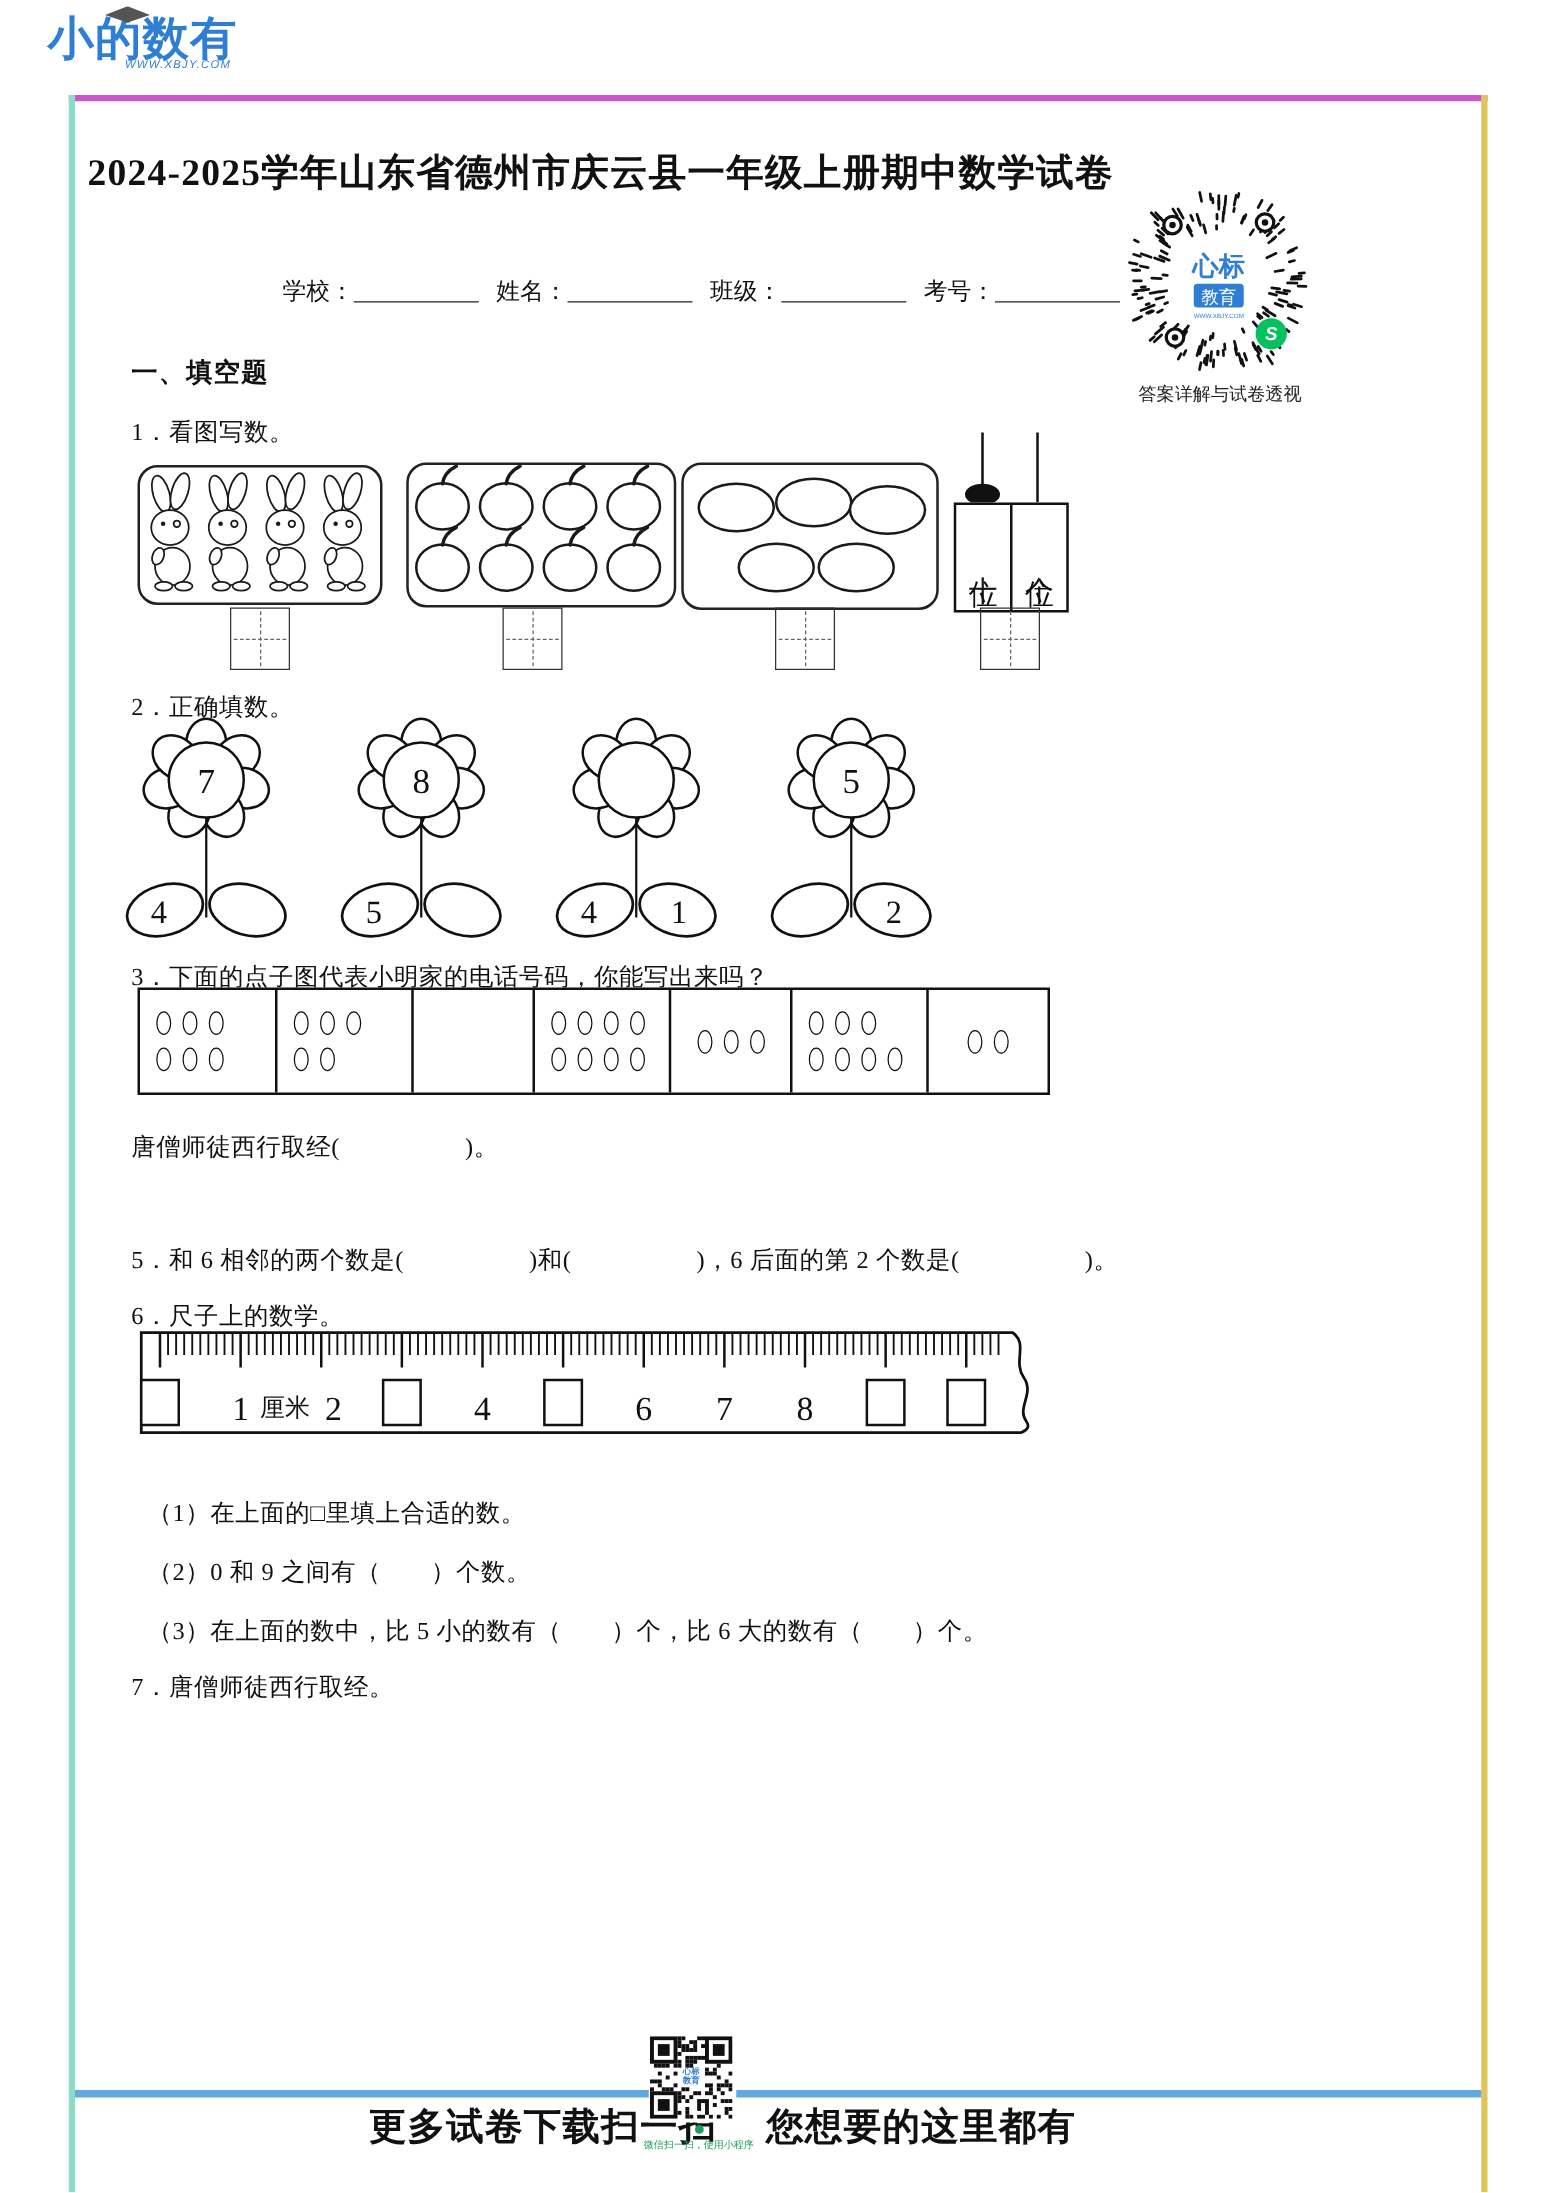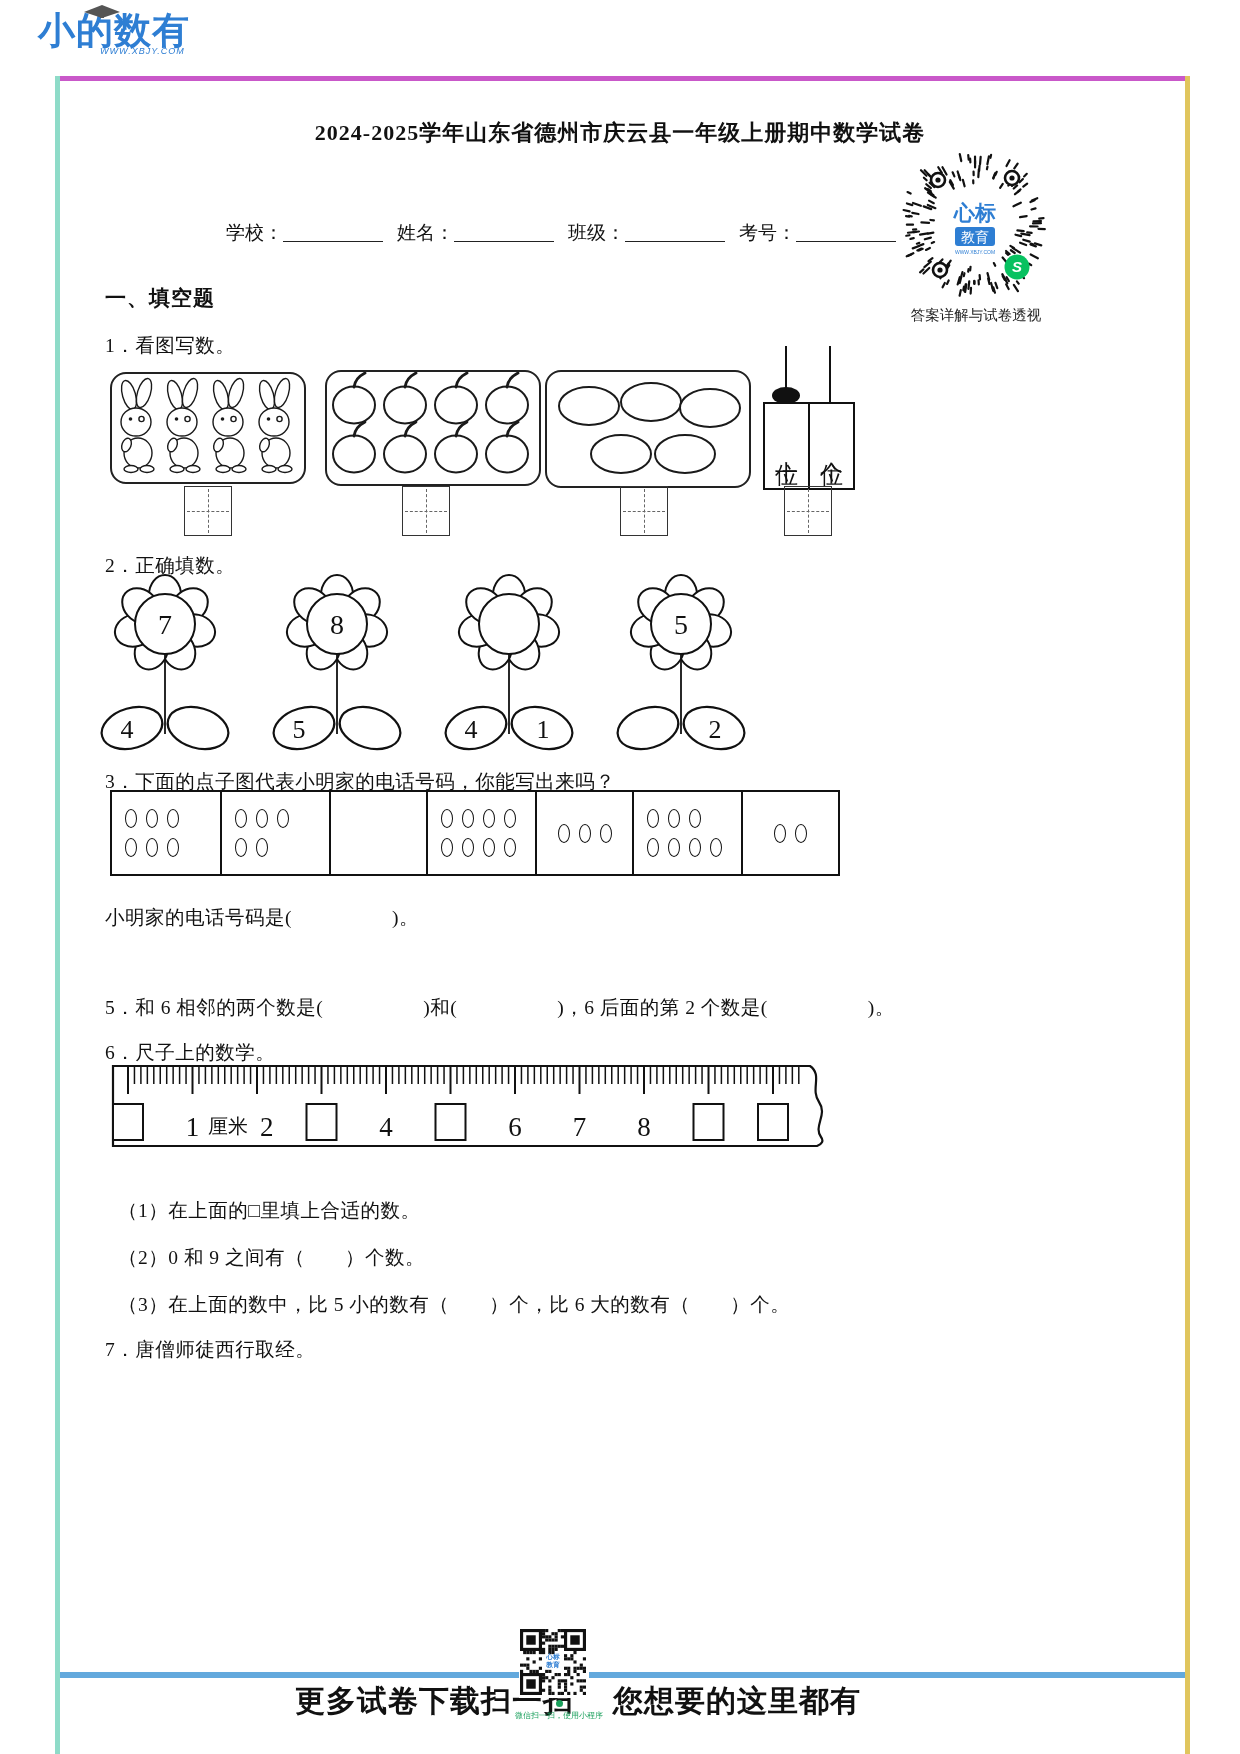--- a/index.html
+++ b/index.html
@@ -11,22 +11,22 @@
              color:#2e7ed3;letter-spacing:1px;line-height:1;}
   .logo-cap{position:absolute;left:46px;top:-7px;}
   .logo-url{font-family:"Liberation Sans",sans-serif;font-style:italic;font-size:9px;
             color:#2e7ed3;margin:-3px 0 0 62px;letter-spacing:1px;}
   .slogan{position:absolute;right:195px;top:24px;font-size:26px;letter-spacing:1px;color:#222;}
   
   .frame-top{position:absolute;left:55px;right:50px;top:76px;height:5px;background:#c958c9;}
   .frame-left{position:absolute;left:55px;top:76px;bottom:0;width:5px;background:#8edbc8;}
   .frame-right{position:absolute;right:50px;top:76px;bottom:0;width:5px;background:#e0c55d;}
   
-  .title{position:absolute;left:70px;right:70px;top:118px;text-align:center;
-         font-size:22px;font-weight:bold;letter-spacing:1px;}
+  .title{position:absolute;left:70px;right:70px;top:118px;text-align:left;
+         font-size:30px;font-weight:bold;letter-spacing:1px;}
   .info-line{position:absolute;left:226px;top:196px;display:flex;gap:14px;font-size:19px;}
   .ffield{display:flex;align-items:flex-start;margin-top:24px;}
   .fline{display:inline-block;width:100px;height:21px;border-bottom:1.6px solid #222;}
   
   .sideqr{position:absolute;left:900px;top:150px;width:150px;height:150px;}
   .sideqr-caption{position:absolute;left:896px;top:306px;width:160px;text-align:center;
                   font-size:14.5px;color:#222;}
   
   .heading{position:absolute;left:105px;top:284px;font-family:"Liberation Sans",sans-serif;
            font-weight:bold;font-size:21px;letter-spacing:1px;}
@@ -513,21 +513,21 @@
           <span class="dot"></span>
         </div>
       </div>
       <div class="dcell single">
         <div class="drow">
           <span class="dot"></span>
           <span class="dot"></span>
         </div>
       </div>
     </div>
-  <div class="qtext" style="top:892px;">小明家的电话号码是(　　　　　)。</div>
+  <div class="qtext" style="top:892px;">唐僧师徒西行取经(　　　　　)。</div>
 
   <div class="qtext" style="top:982px;">5．和 6 相邻的两个数是(　　　　　)和(　　　　　)，6 后面的第 2 个数是(　　　　　)。</div>
   <div class="qtext" style="top:1027px;">6．尺子上的数学。</div>
 
   <div class="ruler">
     <svg id="ruler-svg" width="735" height="95" viewBox="0 0 735 95">
         <path d="M3,8 L700,8 C713,17 700,31 709,44 C718,57 703,68 711,79 C714,83 712,86 707,88 L3,88 Z" fill="#fff" stroke="#111" stroke-width="2.2"></path>
         <line x1="18" y1="9" x2="18" y2="36" stroke="#111" stroke-width="2"></line>
         <line x1="24.45" y1="9" x2="24.45" y2="26" stroke="#111" stroke-width="1.5"></line>
         <line x1="30.9" y1="9" x2="30.9" y2="26" stroke="#111" stroke-width="1.5"></line>

